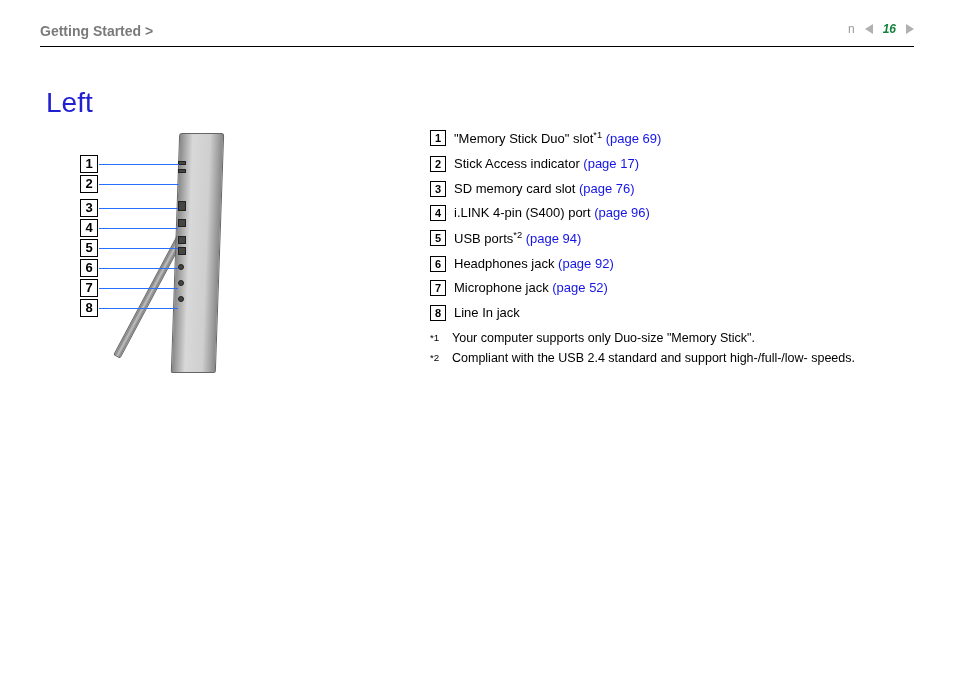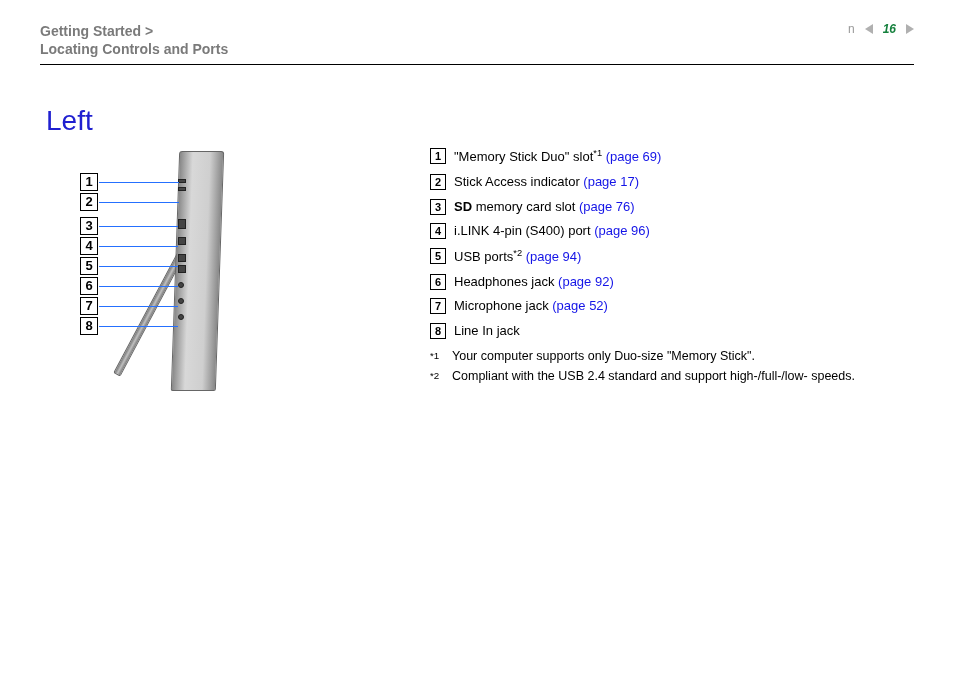--- a/index.html
+++ b/index.html
@@ -46,33 +46,32 @@
   .nb5 { left: 20px; top: 110px; } .ld5 { left: 39px; top: 119px; width: 79px; }
   .nb6 { left: 20px; top: 130px; } .ld6 { left: 39px; top: 139px; width: 79px; }
   .nb7 { left: 20px; top: 150px; } .ld7 { left: 39px; top: 159px; width: 79px; }
   .nb8 { left: 20px; top: 170px; } .ld8 { left: 39px; top: 179px; width: 79px; }
 
   .legend-col { flex: 1; font-size: 13px; }
   .legend-row { display: flex; align-items: flex-start; margin-bottom: 7px; line-height: 1.35; }
   .legend-num { width: 16px; height: 16px; border: 1.5px solid #000; text-align: center; font-size: 11px; font-weight: bold; line-height: 14px; margin-right: 8px; flex-shrink:0; margin-top:1px;}
   .legend-text { flex: 1; }
   .link { color: #1414e7; }
-  .bold { font-weight: bold; }
+  .bold { font-weight: normal; }
   .sup { font-size: 0.72em; vertical-align: super; }
   .footnotes { margin-top: 10px; font-size: 12.5px; font-family: "Helvetica Neue", Arial, sans-serif; }
   .fn-row { display: flex; margin-bottom: 6px; }
   .fn-mark { width: 22px; font-size: 0.78em; padding-top:1px;}
 </style>
 </head>
 <body>
 
 <div class="header">
   <div class="breadcrumb">
     <div>Getting Started &gt;</div>
-    <div>Locating Controls and Ports</div>
   </div>
   <div class="page-num-wrap">
     <span style="color:#999;">n</span>
     <span class="arrow-icon arrow-left"></span>
     <span class="page-num">16</span>
     <span class="arrow-icon arrow-right"></span>
   </div>
 </div>
 <hr class="hr">
 

